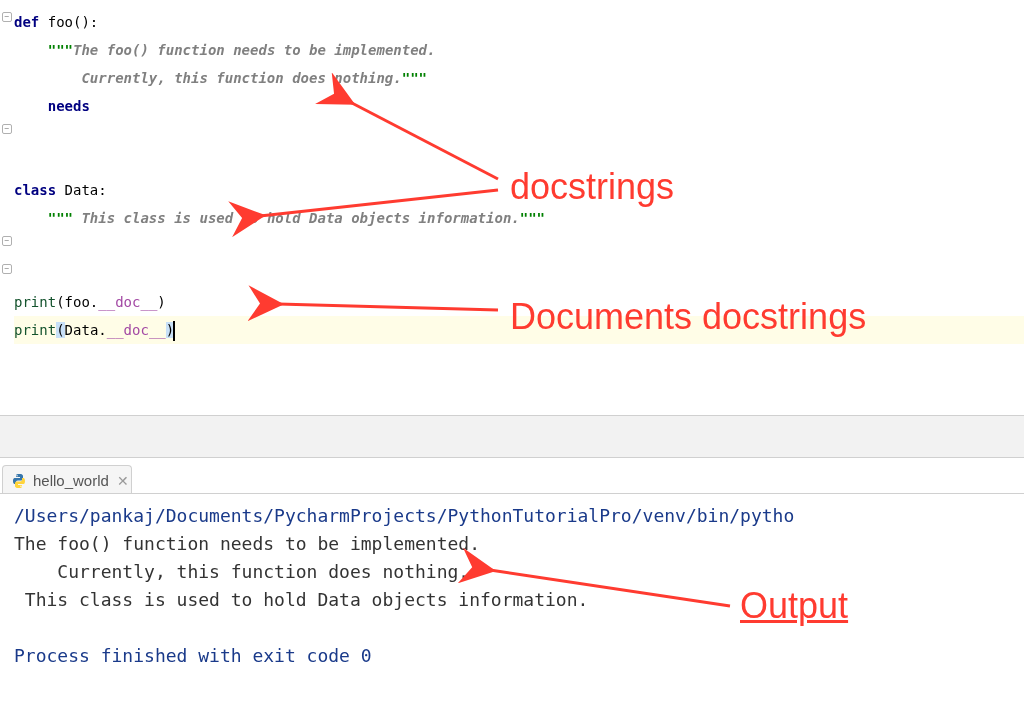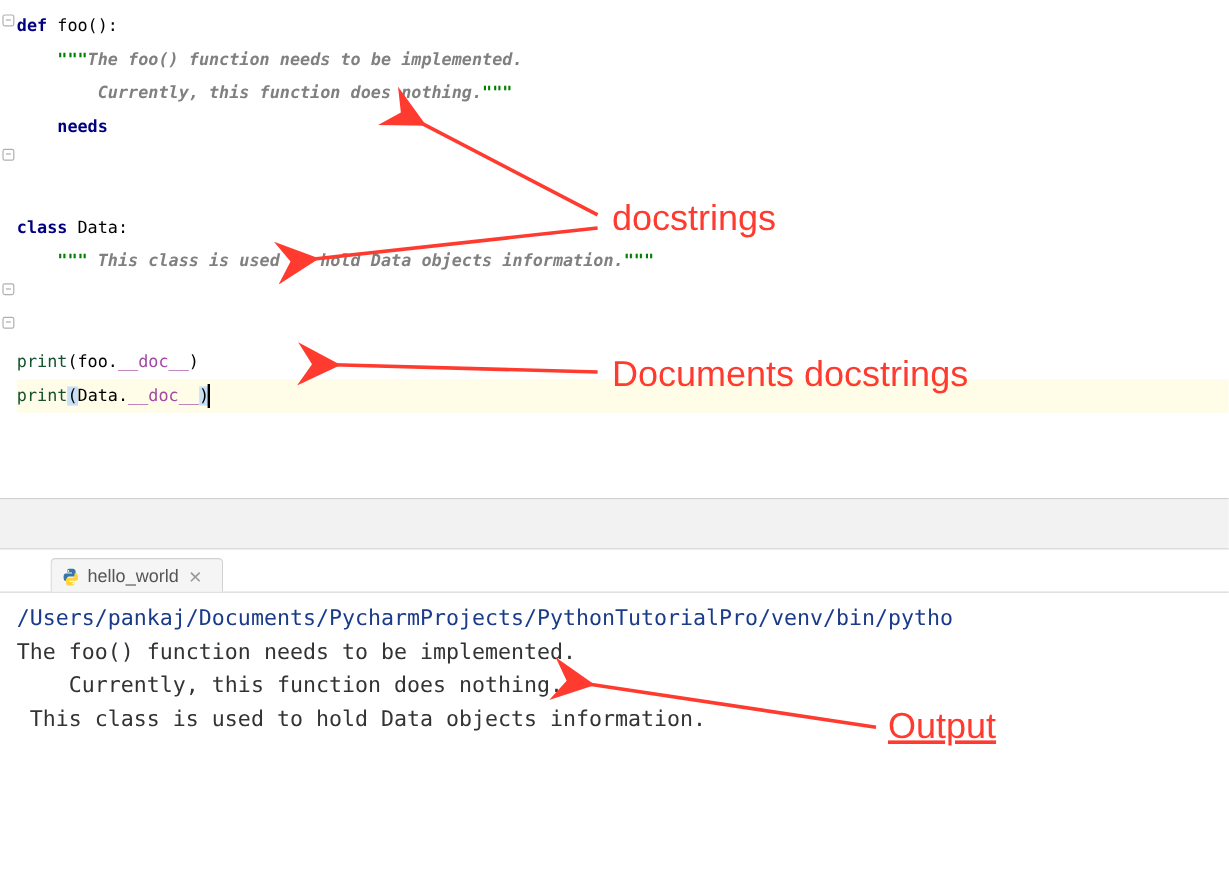--- a/index.html
+++ b/index.html
@@ -48,21 +48,21 @@
 .builtin { color: #14532d; }
 .dunder { color: #a349a4; }
 .hl-line { background: #fffde7; }
 .paren-match { background: #c8e0f7; }
 .cursor { border-left: 2px solid #000; display: inline-block; height: 20px; vertical-align: middle; margin-left: -1px; }
 
 .annotation {
   position: absolute;
   color: #ff3b30;
   font-family: Arial, Helvetica, sans-serif;
-  font-size: 30px;
+  font-size: 36px;
   font-weight: 400;
 }
 svg.arrows { position: absolute; top: 0; left: 0; pointer-events: none; }
 
 .separator {
   height: 42px;
   background: #f2f2f2;
   border-bottom: 1px solid #d0d0d0;
 }
 .run-tabbar {
@@ -70,29 +70,28 @@
   background: #ffffff;
   display: flex;
   align-items: flex-end;
   padding-left: 2px;
   border-bottom: 1px solid #d0d0d0;
 }
 .run-tab {
   display: flex;
   align-items: center;
   gap: 6px;
-  padding: 6px 16px 4px 8px;
+  padding: 6px 2px 4px 8px;
   background: #f5f5f5;
   border: 1px solid #d0d0d0;
   border-bottom: none;
   font-family: Arial, sans-serif;
   font-size: 15px;
   color: #555;
   border-radius: 4px 4px 0 0;
-  margin-left: 40px;
 }
 .py-icon {
   width: 16px; height: 16px;
   display: inline-block;
 }
 .tab-close {
   color: #999;
   font-size: 14px;
   margin-left: 2px;
 }
@@ -161,20 +160,21 @@
     <span class="tab-close">✕</span>
   </div>
 </div>
 
 <div class="console">
   <div class="console-line path">/Users/pankaj/Documents/PycharmProjects/PythonTutorialPro/venv/bin/pytho</div>
   <div class="console-line">The foo() function needs to be implemented.</div>
   <div class="console-line">    Currently, this function does nothing.</div>
   <div class="console-line"> This class is used to hold Data objects information.</div>
   <div class="console-line"> </div>
+  <div class="console-line exit-msg">Process finished with exit code 0</div>
 
   <svg class="arrows" width="1024" height="230">
     <defs>
       <marker id="ah2" markerWidth="12" markerHeight="12" refX="2" refY="6" orient="auto">
         <path d="M12,0 L0,6 L12,12 L8,6 Z" fill="#ff3b30"></path>
       </marker>
     </defs>
     <line x1="730" y1="112" x2="490" y2="76" stroke="#ff3b30" stroke-width="3" marker-end="url(#ah2)"></line>
   </svg>
   <div class="annotation" style="left:740px; top:98px;text-decoration:underline;">Output</div>

